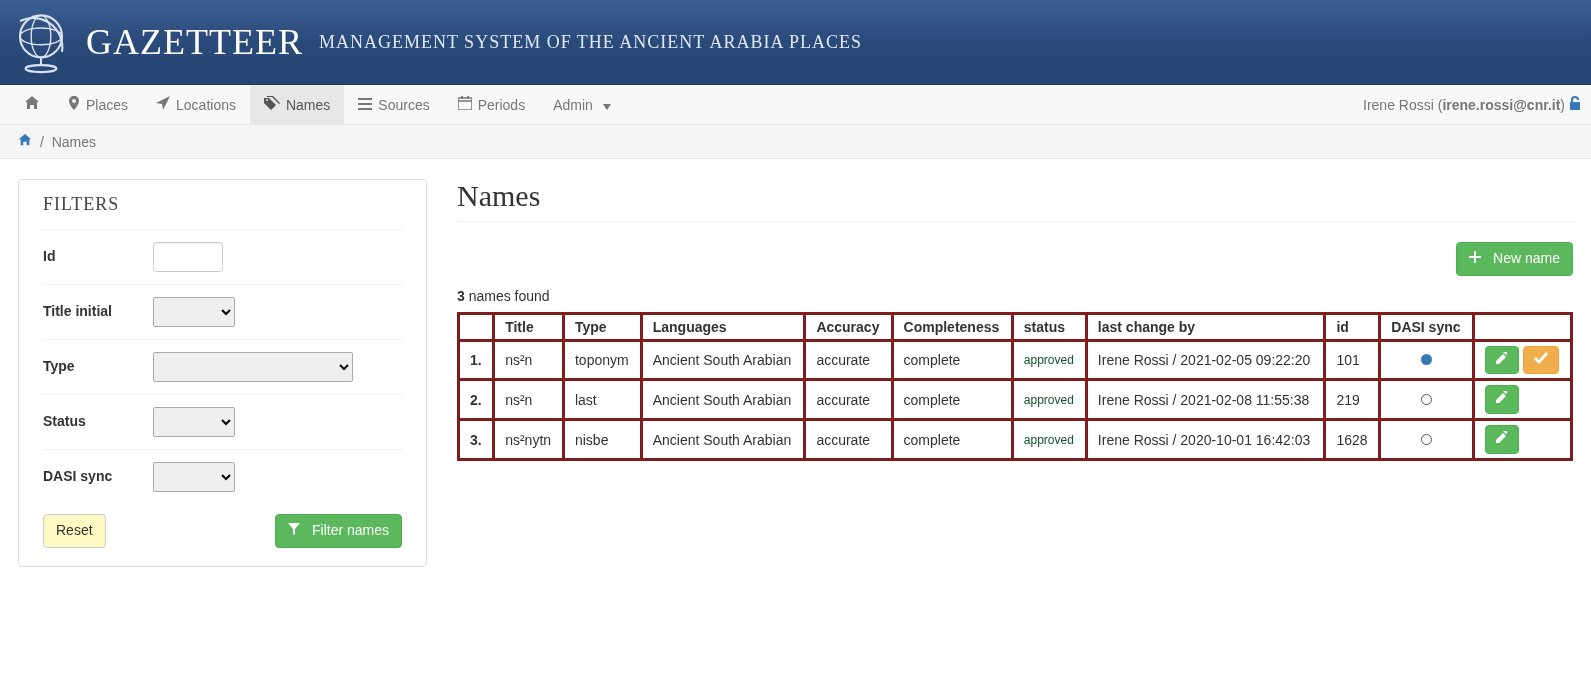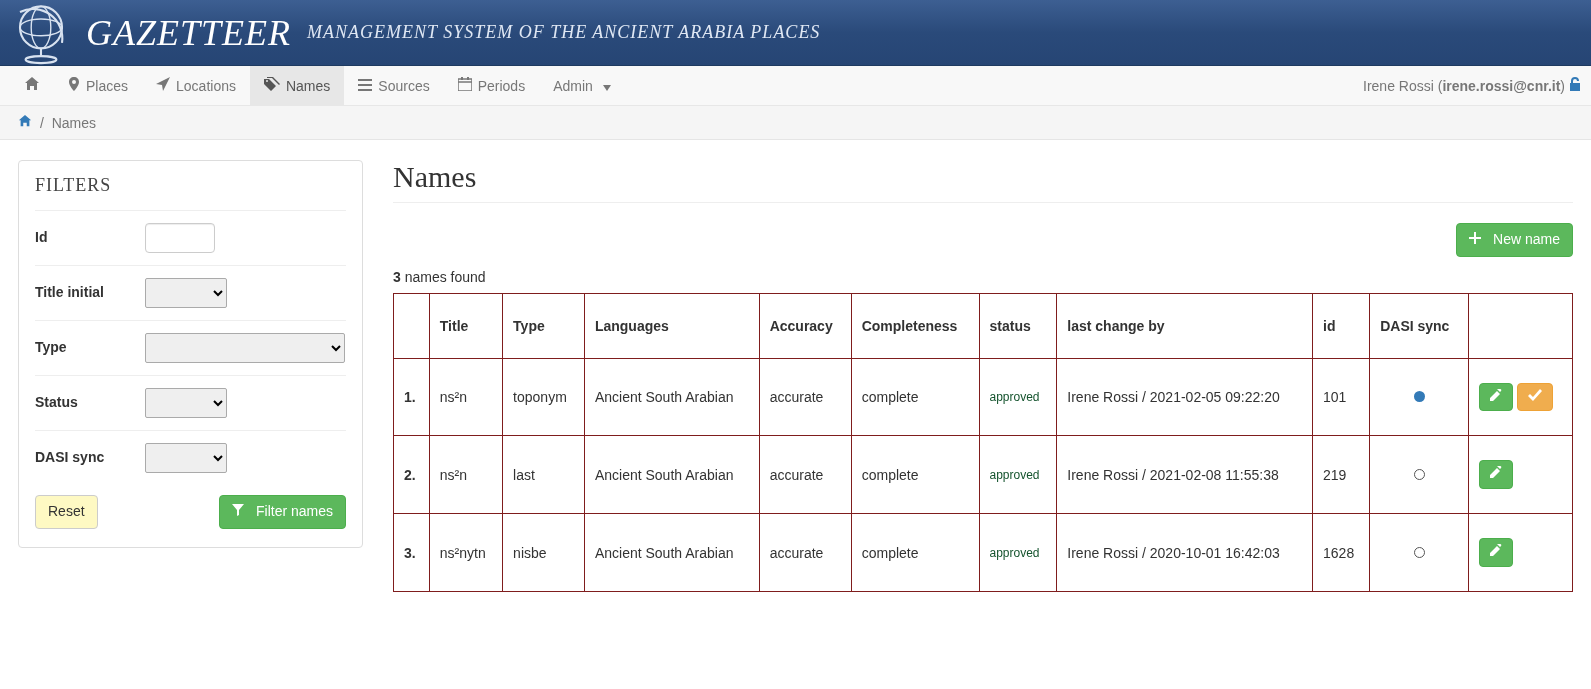--- a/index.html
+++ b/index.html
@@ -1,26 +1,25 @@
 <!DOCTYPE html>
 <html><head>
 <meta charset="utf-8">
 <style>
   * { box-sizing: border-box; margin: 0; padding: 0; }
   body { font-family: "Helvetica Neue", Helvetica, Arial, sans-serif; font-size: 14px; color: #333; background: #fff; }
 
   
   .banner {
     background: linear-gradient(to bottom, #3d5f92 0%, #2a4a7a 50%, #264574 100%);
-    height: 66px;
+    height: 85px;
     display: flex;
     align-items: center;
     padding: 0 10px 0 6px;
     border-bottom: 1px solid #1e3a60;
-    font-style: italic;
   }
   .banner .logo {
     width: 70px; height: 70px;
     margin-right: 10px;
     flex-shrink: 0;
   }
   .banner .logo svg { width: 100%; height: 100%; }
   .banner .title-main {
     font-family: Georgia, "Times New Roman", serif;
     font-size: 36px;
@@ -72,25 +71,25 @@
   .breadcrumb-bar .sep { margin: 0 4px; }
 
   
   .content {
     display: flex;
     padding: 20px 18px;
     gap: 30px;
     align-items: flex-start;
   }
   .sidebar {
-    width: 345px;
+    width: 409px;
     flex-shrink: 0;
     border: 1px solid #ddd;
     border-radius: 4px;
-    padding: 14px 16px 18px;
+    padding: 14px 24px 18px;
   }
   .sidebar h3 {
     font-family: Georgia, "Times New Roman", serif;
     font-weight: normal;
     font-size: 18px;
     letter-spacing: 1px;
     color: #444;
     margin-bottom: 14px;
   }
   .filter-row {
@@ -173,22 +172,22 @@
   .top-actions { display: flex; justify-content: flex-end; margin-bottom: 12px; }
   .found { margin-bottom: 8px; color: #333; }
   .found b { font-weight: bold; }
 
   table.data {
     width: 100%;
     border-collapse: collapse;
     border: 1px solid #ddd;
   }
   table.data th, table.data td {
-    border: 1px solid #7f1d1d;
-    padding: 24px 10px;
+    border: 3px solid #7f1d1d;
+    padding: 4px 10px;
     text-align: left;
     vertical-align: middle;
   }
   table.data th { font-weight: bold; color: #333; background: #fff; }
   table.data td.idx { font-weight: bold; }
   table.data td.status-col { font-size: 12px; color: #14532d; }
   table.data td.sync { text-align: center; }
   .dot-filled { display:inline-block; width:11px; height:11px; border-radius:50%; background:#337ab7; }
   .dot-empty  { display:inline-block; width:11px; height:11px; border-radius:50%; border:1.5px solid #555; }
   .action-cell { white-space: nowrap; }

